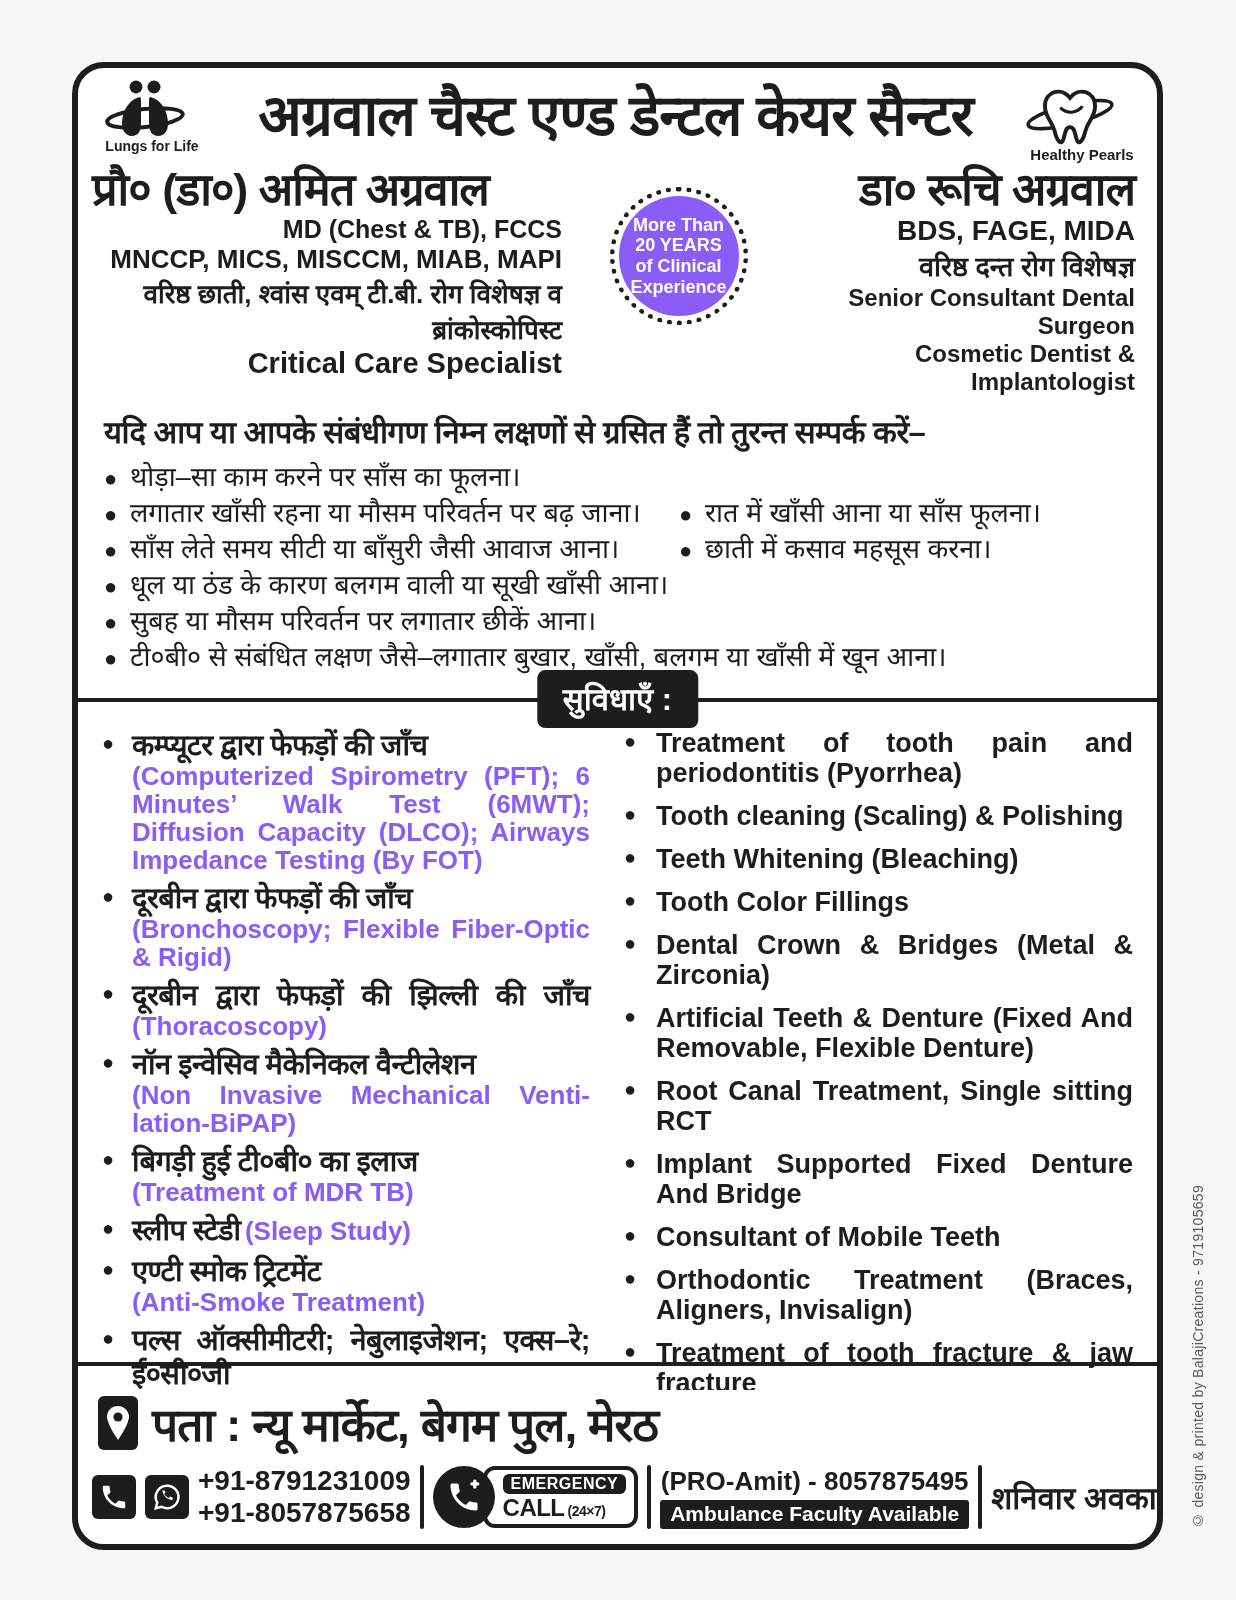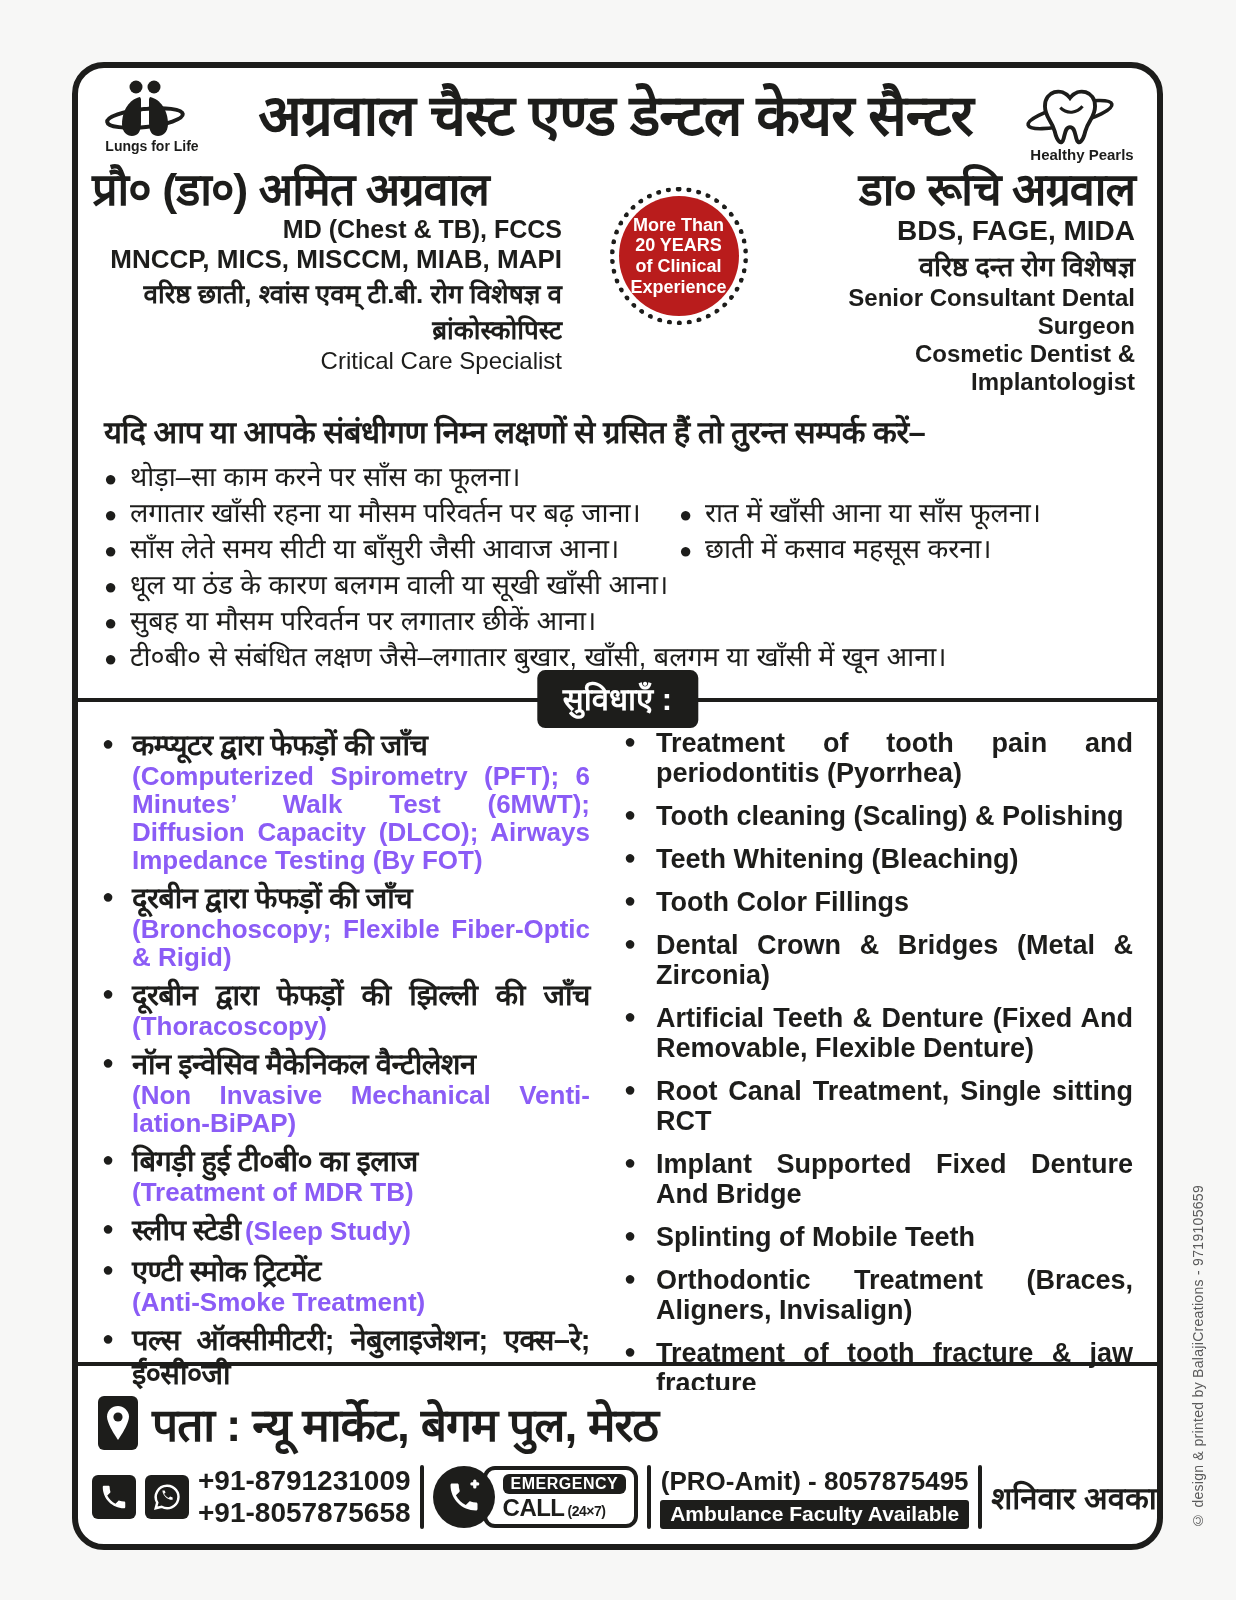--- a/index.html
+++ b/index.html
@@ -15,25 +15,25 @@
   .logo-tooth { width:118px; text-align:center; flex:none; padding-top:4px; }
   .logo-tooth .cap { font-size:15px; font-weight:bold; margin-top:-2px; }
 
   .doctors { display:flex; padding:2px 22px 0 14px; }
   .doc-left { width:470px; flex:none; text-align:right; }
   .doc-left .doc-name { font-size:45px; font-weight:bold; text-align:left; letter-spacing:-1px; line-height:1.1; }
   .doc-left .q1 { font-size:25px; font-weight:bold; }
   .doc-left .q2 { font-size:26px; font-weight:bold; }
   .doc-left .q3 { font-size:26px; font-weight:bold; }
   .doc-left .q4 { font-size:24px; font-weight:bold; }
-  .doc-left .q5 { font-size:24px; font-weight:normal; }
+  .doc-left .q5 { font-size:29px; font-weight:bold; }
 
   .exp-badge-wrap { flex:1; display:flex; justify-content:center; align-items:flex-start; padding-top:22px; }
   .exp-badge { width:138px; height:138px; border-radius:50%; border:5px dotted #1d1d1b; display:flex; align-items:center; justify-content:center; }
-  .exp-badge-inner { width:120px; height:120px; border-radius:50%; background:#b91c1c; color:#fff; display:flex; flex-direction:column; align-items:center; justify-content:center; text-align:center; font-weight:bold; font-size:18px; line-height:1.15; }
+  .exp-badge-inner { width:120px; height:120px; border-radius:50%; background:#8b5cf6; color:#fff; display:flex; flex-direction:column; align-items:center; justify-content:center; text-align:center; font-weight:bold; font-size:18px; line-height:1.15; }
 
   .doc-right { width:340px; flex:none; text-align:right; }
   .doc-right .doc-name { font-size:45px; font-weight:bold; letter-spacing:-1px; line-height:1.1; }
   .doc-right .q1 { font-size:28px; font-weight:bold; }
   .doc-right .q2 { font-size:27px; font-weight:bold; }
   .doc-right .q3 { font-size:24px; font-weight:bold; }
   .doc-right .q4 { font-size:24px; font-weight:bold; }
 
   
   .symptoms { padding:14px 26px 0 26px; }
@@ -261,21 +261,21 @@
         <div class="svc-right-item">
             <span class="dot">●</span>
             <span class="txt">Root Canal Treatment, Single sitting RCT</span>
           </div>
         <div class="svc-right-item">
             <span class="dot">●</span>
             <span class="txt">Implant Supported Fixed Denture And Bridge</span>
           </div>
         <div class="svc-right-item">
             <span class="dot">●</span>
-            <span class="txt">Splinting of Mobile Teeth</span>
+            <span class="txt">Consultant of Mobile Teeth</span>
           </div>
         <div class="svc-right-item">
             <span class="dot">●</span>
             <span class="txt">Orthodontic Treatment (Braces, Aligners, Invisalign)</span>
           </div>
         <div class="svc-right-item">
             <span class="dot">●</span>
             <span class="txt">Treatment of tooth fracture &amp; jaw fracture</span>
           </div>
 

